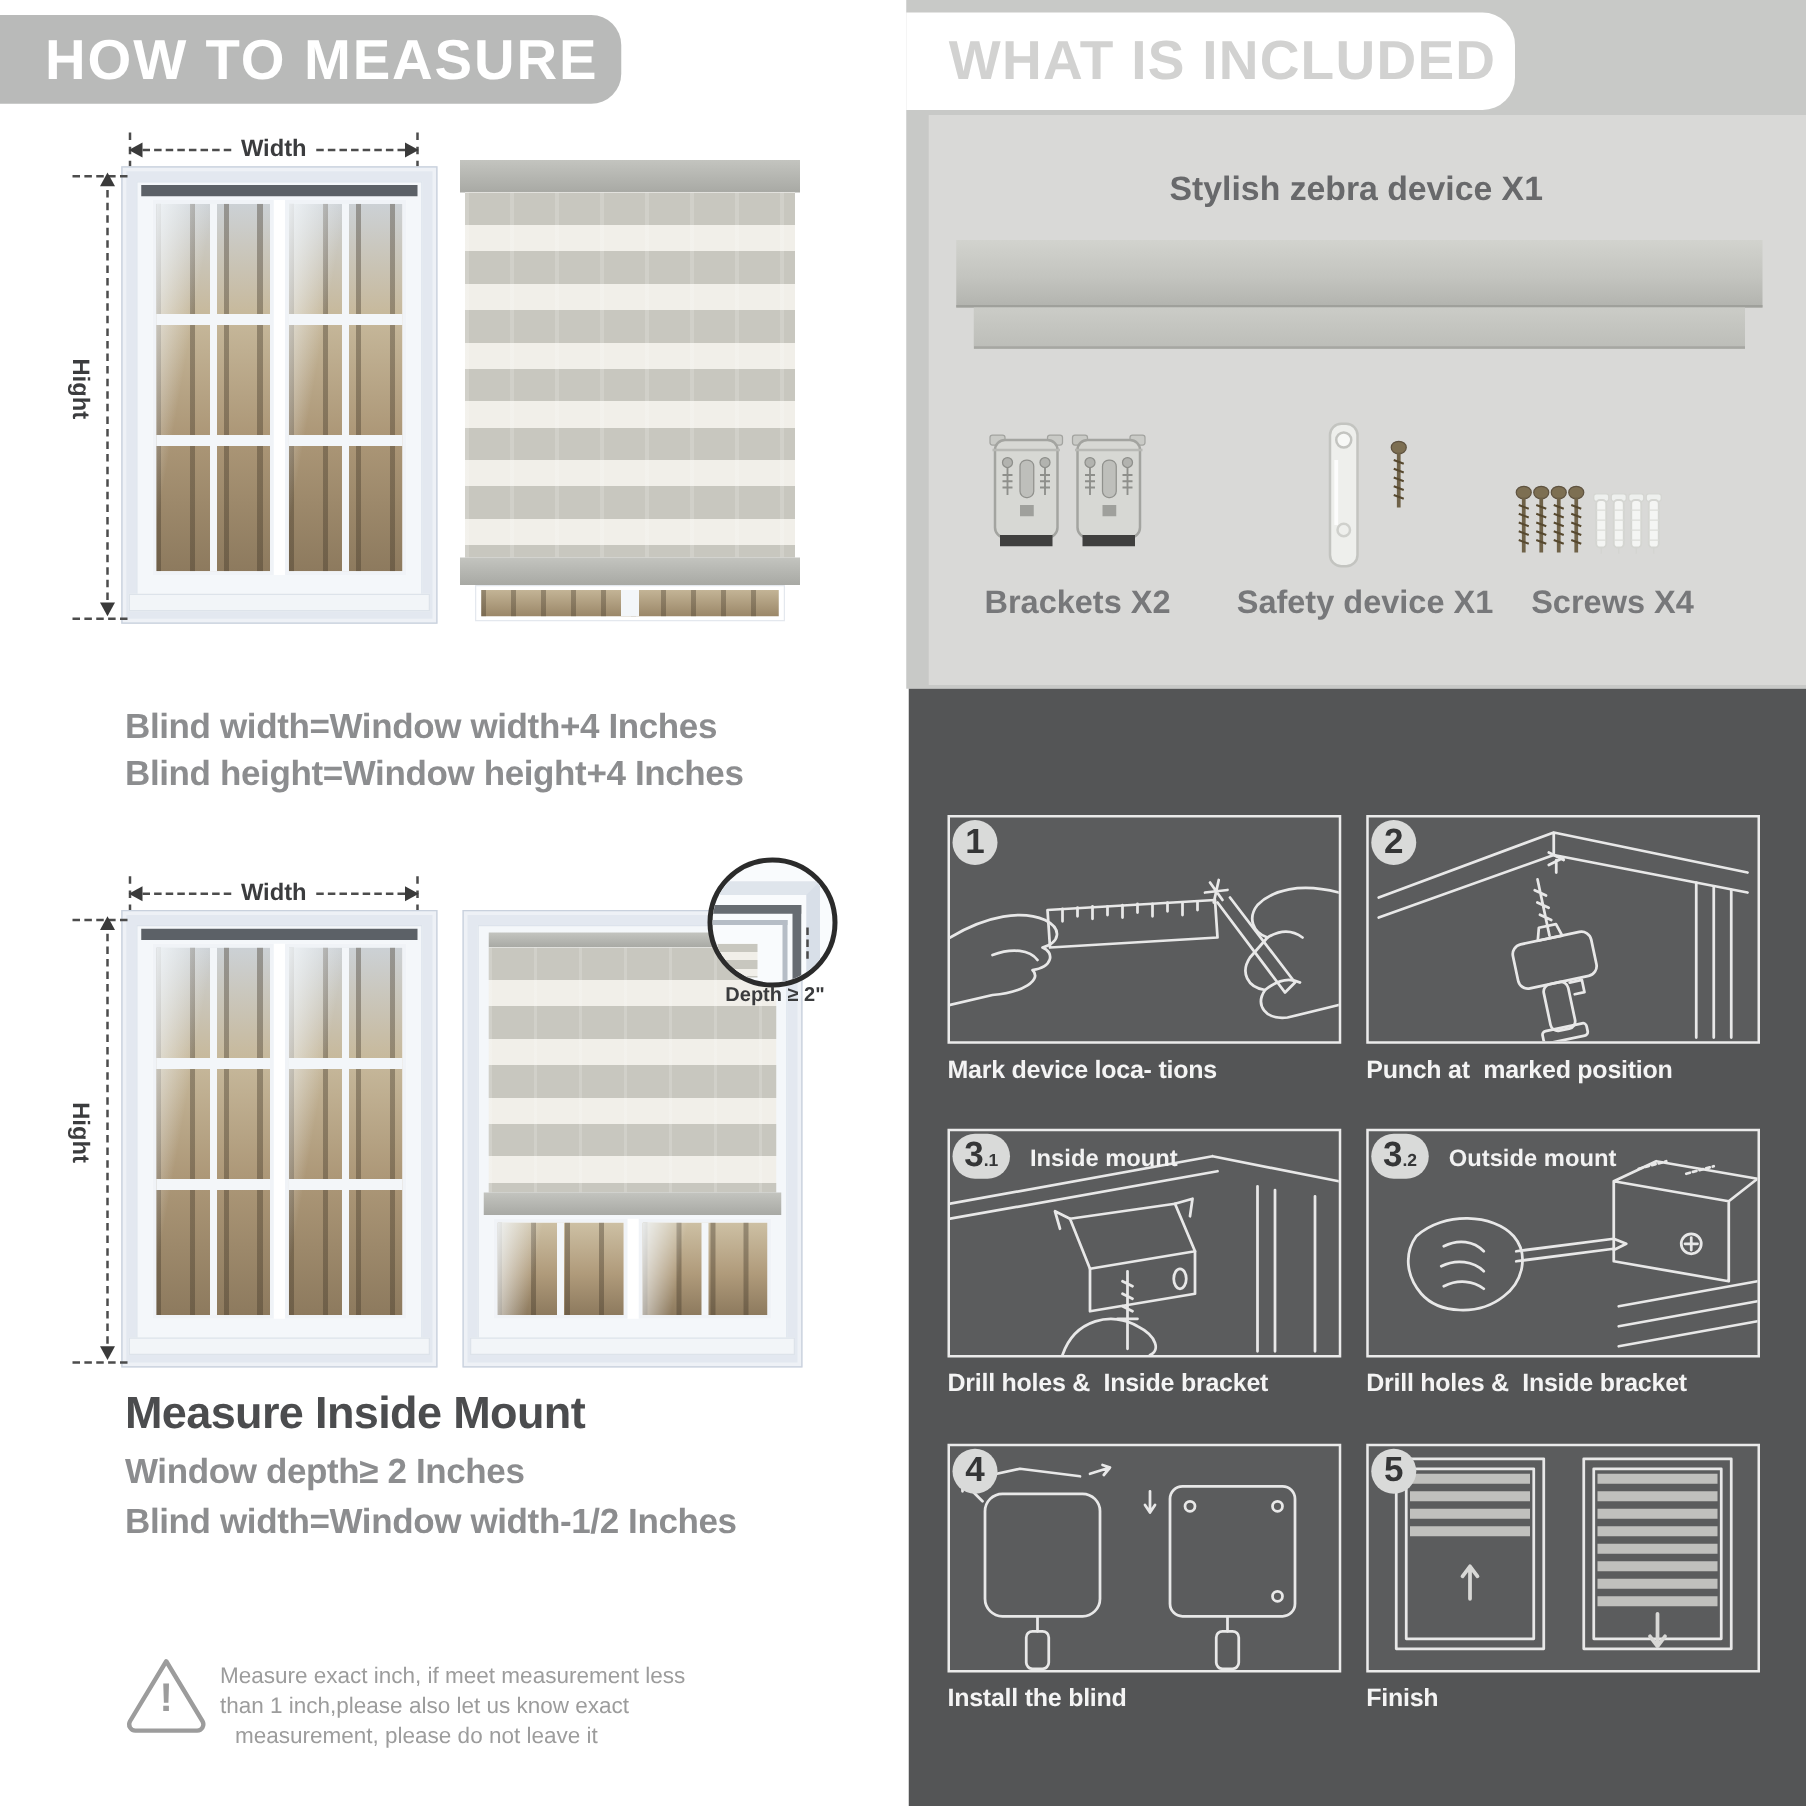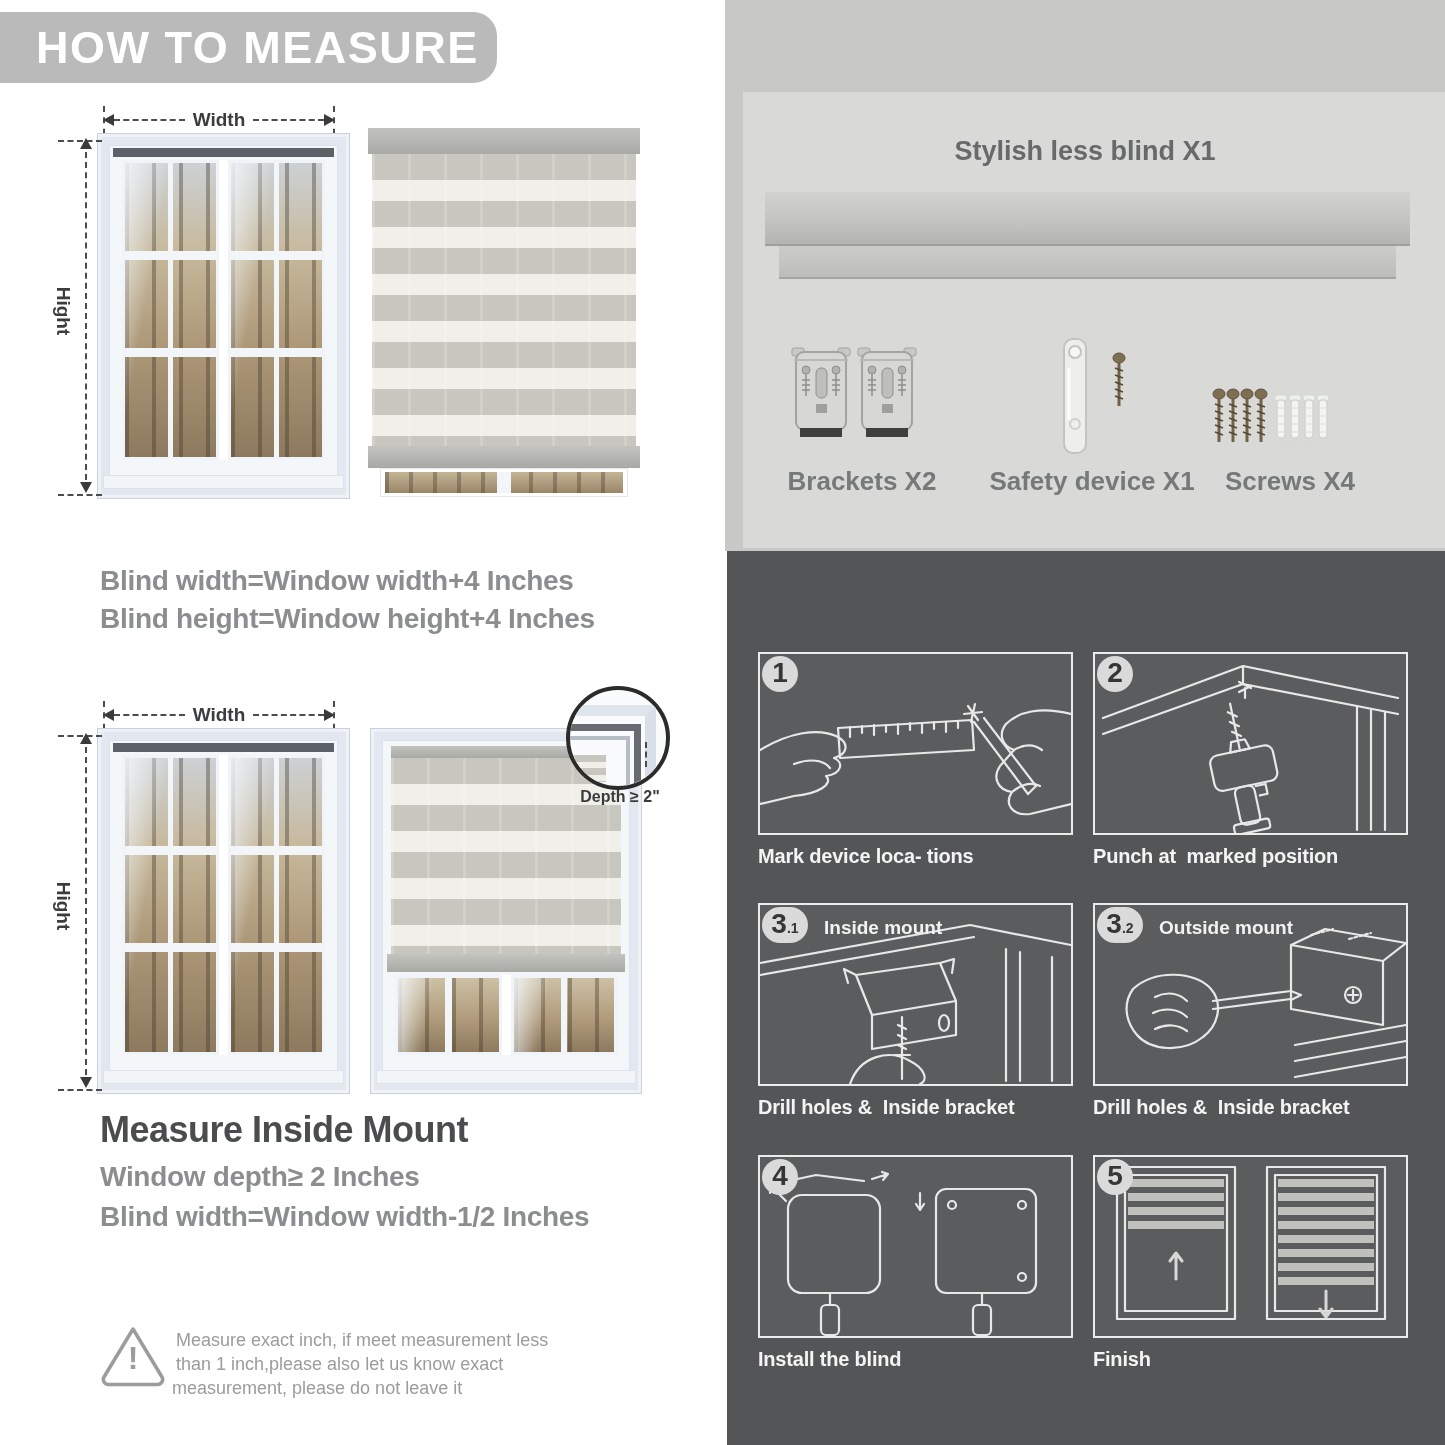--- a/index.html
+++ b/index.html
@@ -179,25 +179,26 @@
   <div class="abs h2" style="left:100px;top:1109px;">Measure Inside Mount</div>
   <div class="abs sub" style="left:100px;top:1161px;">Window depth≥ 2 Inches</div>
   <div class="abs sub" style="left:100px;top:1201px;">Blind width=Window width-1/2 Inches</div>
 
   <svg class="abs" style="left:100px;top:1324px;" width="66" height="64" viewBox="0 0 66 64">
     <path d="M33,5 L62,53 a5,5 0 0 1 -4.3,7.5 H8.3 A5,5 0 0 1 4,53 Z" fill="none" stroke="#9c9c9c" stroke-width="3.5" stroke-linejoin="round"></path>
   </svg>
   <div class="abs warn-mark" style="left:100px;top:1340px;width:66px;">!</div>
   <div class="abs note-line" style="left:176px;top:1329px;">Measure exact inch, if meet measurement less</div>
   <div class="abs note-line" style="left:176px;top:1353px;">than 1 inch,please also let us know exact</div>
-  <div class="abs note-line" style="left:172px;top:1377px;">measurement, please do not leave it</div>
+  <div class="abs note-line" style="left:188px;top:1377px;">measurement, please do not leave it</div>
 
   <div class="abs included-bg"></div>
   <div class="abs included-panel"></div>
-  <div class="abs prod-title">Stylish less blind X1</div>
+  <div class="abs hdr-included">WHAT IS INCLUDED</div>
+  <div class="abs prod-title">Stylish zebra device X1</div>
 
   <div class="abs headrail-top"></div>
   <div class="abs headrail-bot"></div>
 
   <svg class="abs" style="left:790px;top:344px;" width="62" height="98" viewBox="0 0 62 98">
     <rect x="2" y="4" width="12" height="8" rx="2" fill="#c9cac6" stroke="#a3a4a0"></rect>
     <rect x="48" y="4" width="12" height="8" rx="2" fill="#c9cac6" stroke="#a3a4a0"></rect>
     <rect x="6" y="8" width="50" height="78" rx="8" fill="#d7d8d4" stroke="#a3a4a0" stroke-width="2"></rect>
     <path d="M4,16 h54" stroke="#b8b9b5" stroke-width="2"></path>
     <rect x="26" y="24" width="11" height="30" rx="5" fill="#bebfbb" stroke="#90918d"></rect>

